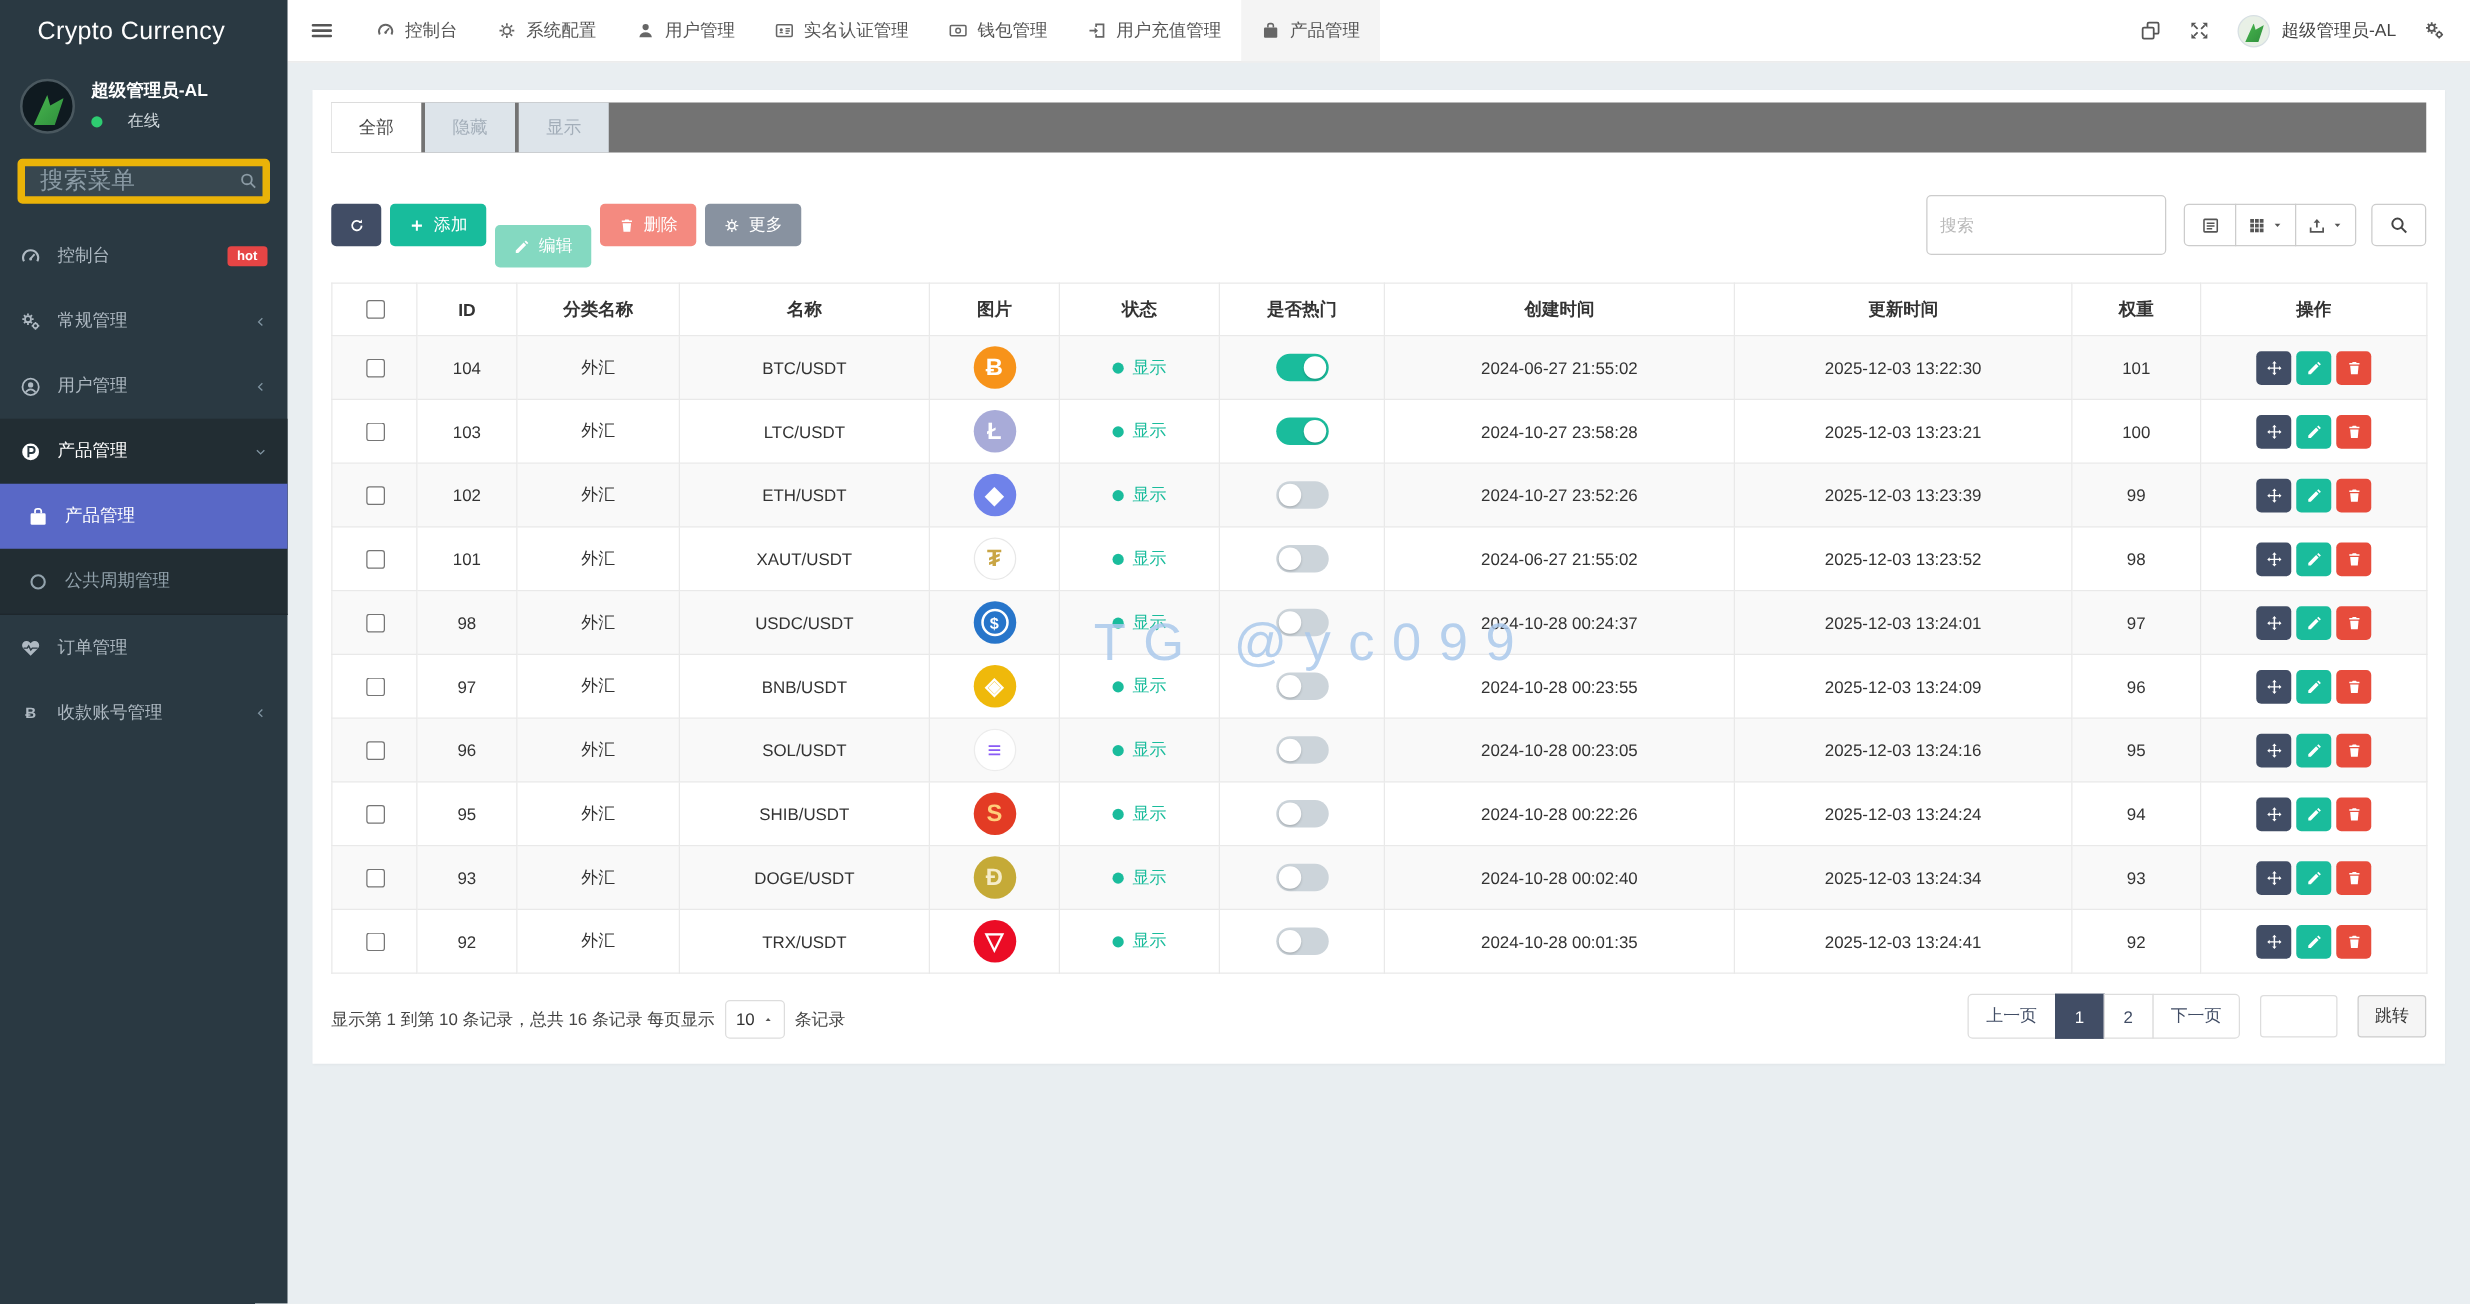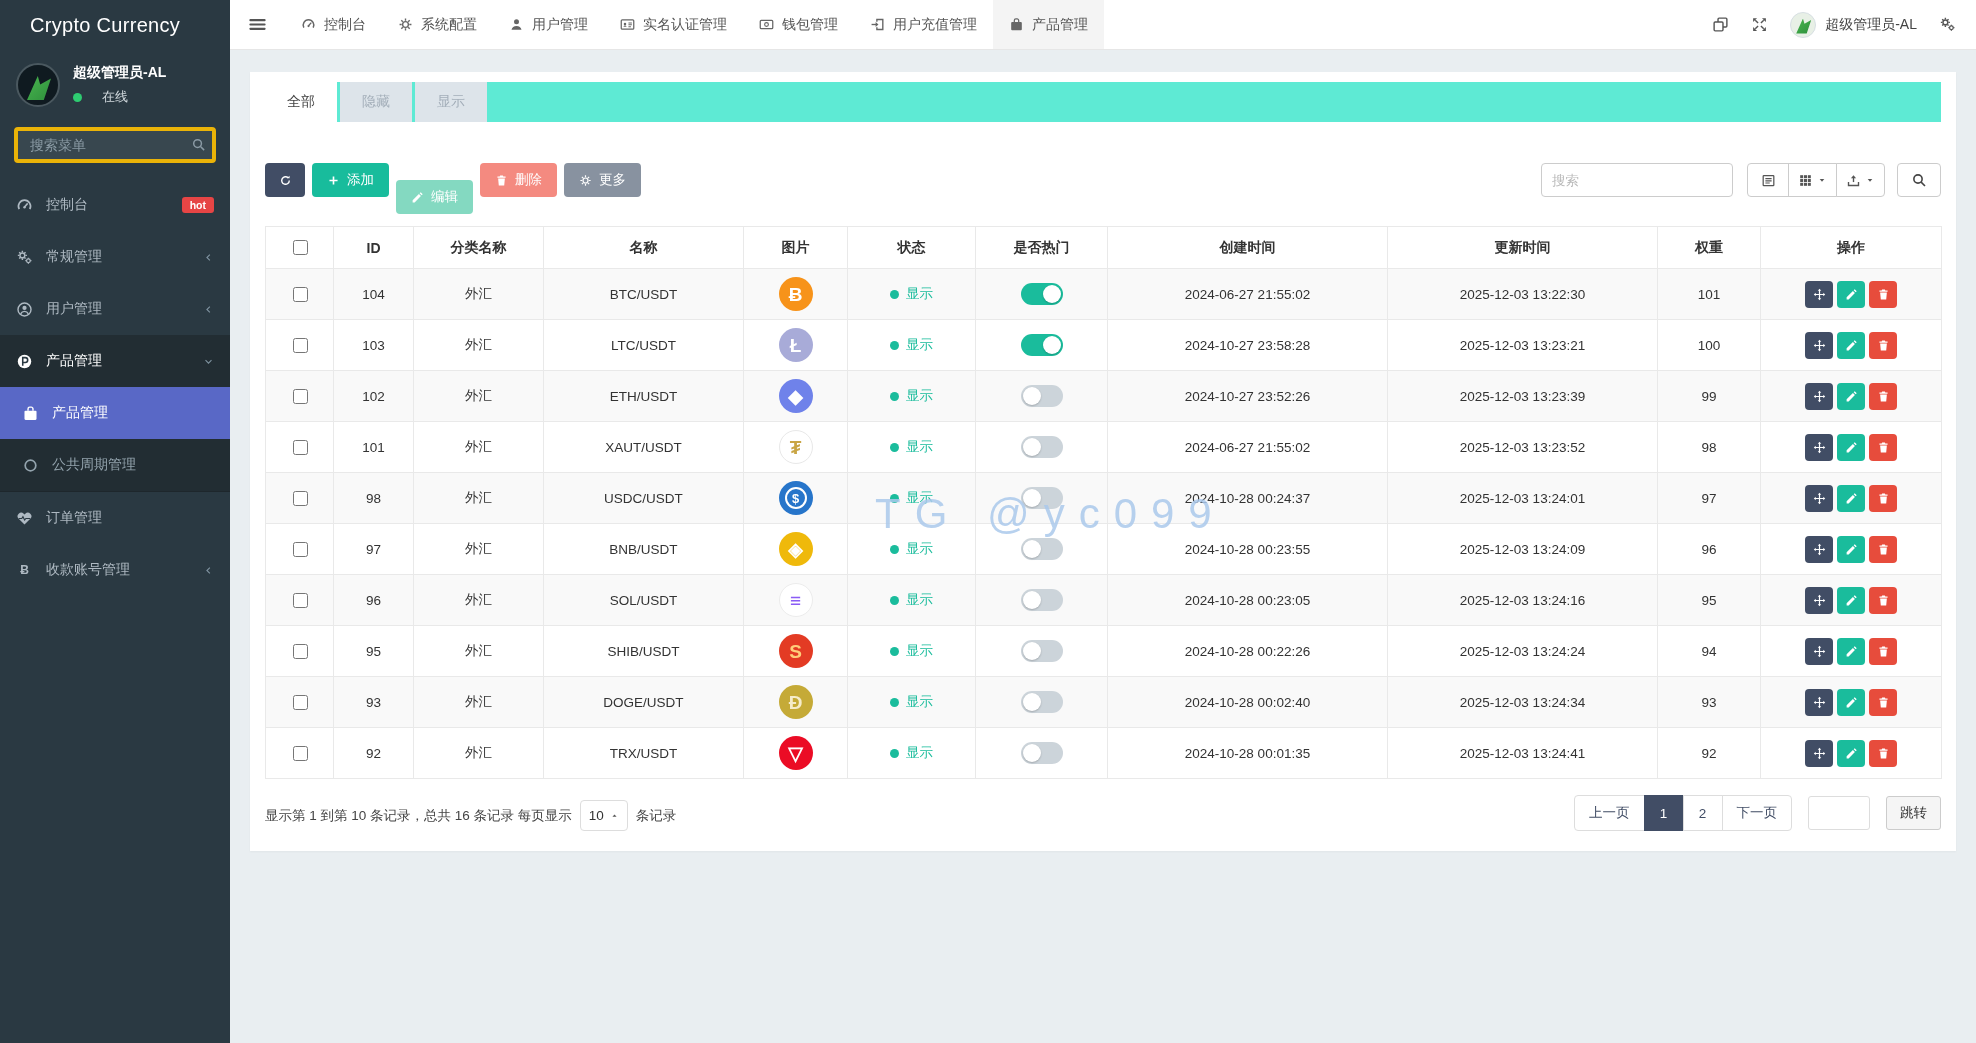--- a/index.html
+++ b/index.html
@@ -10,21 +10,21 @@
   
   .sidebar{position:absolute;left:0;top:0;bottom:0;width:230px;background:#2a3942;color:#aeb9c2;z-index:3;}
   .brand{height:50px;display:flex;align-items:center;padding-left:30px;color:#fff;font-size:20px;font-weight:500;letter-spacing:.3px;}
   .user-panel{display:flex;align-items:center;gap:13px;padding:13px 16px 10px;}
   .avatar{width:44px;height:44px;border-radius:50%;background:#0f1a20;position:relative;overflow:hidden;flex:0 0 44px;border:2px solid #4a585f;}
   .avatar::after{content:"";position:absolute;left:9px;top:11px;width:24px;height:24px;background:linear-gradient(135deg,#49b64f,#2e8f3c);clip-path:polygon(0 100%,45% 0,55% 35%,100% 10%,70% 100%);}
   .user-meta .uname{color:#fff;font-size:14px;font-weight:bold;margin-bottom:6px;}
   .user-meta .ustatus{font-size:13px;color:#d2dade;display:flex;align-items:center;gap:20px;}
   .ustatus .dot-green{width:9px;height:9px;border-radius:50%;background:#2ecc71;display:inline-block;}
   .side-search{margin:10px 14px 6px;position:relative;}
-  .side-search input{width:100%;height:36px;background:#38474f;border:4px solid #eab308;border-radius:4px;color:#cfd8dc;font-size:14px;padding:0 32px 0 12px;outline:none;}
+  .side-search input{width:100%;height:36px;background:#38474f;border:6px solid #eab308;border-radius:4px;color:#cfd8dc;font-size:19px;padding:0 32px 0 12px;outline:none;}
   .side-search input::placeholder{color:#8a9aa4;}
   .side-search .mag{position:absolute;right:10px;top:10px;color:#8a9aa4;}
   .menu{list-style:none;margin:16px 0 0;padding:0;font-size:14px;}
   .menu-item{height:52px;display:flex;align-items:center;gap:13px;padding:0 16px;cursor:pointer;position:relative;color:#aeb9c2;}
   .menu-item svg.mi{width:17px;height:17px;flex:0 0 17px;}
   .menu-item .chev{margin-left:auto;width:11px;height:11px;color:#7f93a0;}
   .menu-item .badge-hot{margin-left:auto;background:#e64545;color:#fff;font-size:10.5px;font-weight:bold;padding:2px 8px;border-radius:3px;}
   .menu-item.open-parent{background:#222d33;color:#fff;}
   .submenu-wrap{background:#222d33;border-bottom:1px solid #1e272c;}
   .menu-item.active-sub{background:#5968c6;color:#fff;padding-left:22px;}
@@ -39,34 +39,34 @@
   .topnav .tn-item.active{background:#f4f4f4;}
   .top-right{margin-left:auto;display:flex;align-items:center;gap:22px;padding-right:20px;color:#555;}
   .top-right .ticon{width:17px;height:17px;cursor:pointer;color:#555;}
   .mini-avatar{width:26px;height:26px;border-radius:50%;background:#e8f0e6;position:relative;overflow:hidden;border:1px solid #d7dfe3;}
   .mini-avatar::after{content:"";position:absolute;left:5px;top:6px;width:15px;height:15px;background:linear-gradient(135deg,#49b64f,#2e8f3c);clip-path:polygon(0 100%,45% 0,55% 35%,100% 10%,70% 100%);}
   .top-user{display:flex;align-items:center;gap:9px;font-size:14px;color:#444;cursor:pointer;}
 
   
   .main{position:absolute;left:230px;top:50px;right:0;bottom:0;background:#e9eef1;padding:22px 20px 0;}
   .panel{background:#fff;padding:10px 15px 0;box-shadow:0 1px 2px rgba(0,0,0,.04);}
-  .tabstrip{display:flex;background:#5eead4;}
+  .tabstrip{display:flex;background:#737373;}
   .tab{padding:11px 22px;font-size:14px;color:#a3aeb9;background:#dde4ea;margin-right:3px;cursor:pointer;}
   .tab.active{background:#fff;color:#444;}
   .toolbar{margin-top:24px;display:flex;align-items:center;justify-content:space-between;}
   .tb-left{display:flex;align-items:center;gap:7px;}
   .btn{height:34px;border:none;border-radius:4px;color:#fff;font-size:13.5px;display:inline-flex;align-items:center;gap:7px;padding:0 15px;cursor:pointer;font-family:inherit;}
   .btn svg{width:13px;height:13px;}
   .btn-refresh{background:#414d65;width:40px;justify-content:center;padding:0;}
   .btn-add{background:#18bc9c;}
   .btn-edit{background:#84d9c1;margin-top:34px;}
   .btn-del{background:#f48a80;}
   .btn-more{background:#8892a0;}
   .tb-right{display:flex;align-items:center;}
-  .search-input{width:192px;height:34px;border:1px solid #ccc;border-radius:4px;padding:0 10px;font-size:13.5px;color:#333;outline:none;font-family:inherit;}
+  .search-input{width:192px;height:48px;border:1px solid #ccc;border-radius:4px;padding:0 10px;font-size:13.5px;color:#333;outline:none;font-family:inherit;}
   .search-input::placeholder{color:#b9b9b9;}
   .btn-group{display:flex;margin-left:14px;}
   .gbtn{height:34px;min-width:42px;background:#fff;border:1px solid #ccc;color:#555;display:inline-flex;align-items:center;justify-content:center;gap:4px;padding:0 9px;cursor:pointer;margin-left:-1px;}
   .gbtn:first-child{border-radius:4px 0 0 4px;margin-left:0;}
   .gbtn:last-child{border-radius:0 4px 4px 0;}
   .gbtn svg.g{width:15px;height:15px;}
   .gbtn svg.c{width:10px;height:10px;}
   .search-btn{margin-left:12px;height:34px;width:44px;background:#fff;border:1px solid #ccc;border-radius:4px;color:#444;display:inline-flex;align-items:center;justify-content:center;cursor:pointer;}
   .search-btn svg{width:16px;height:16px;}
 

